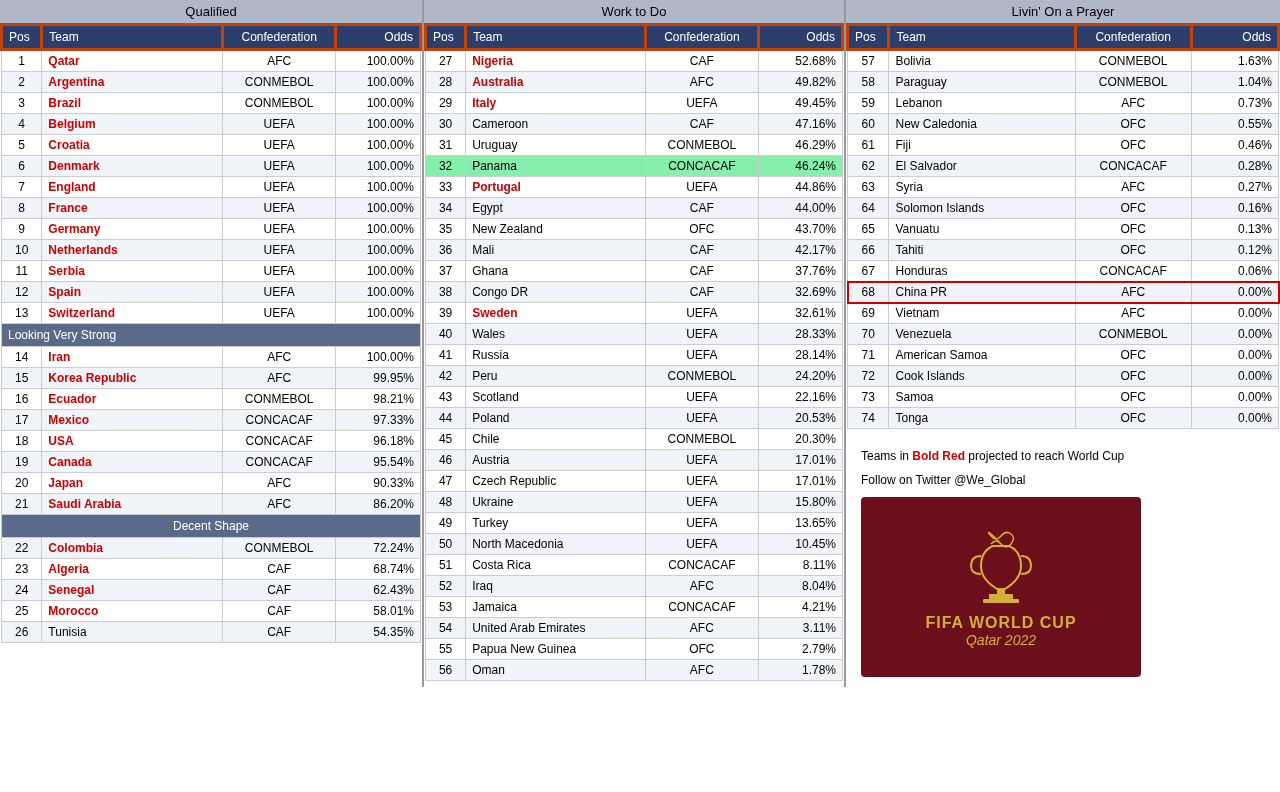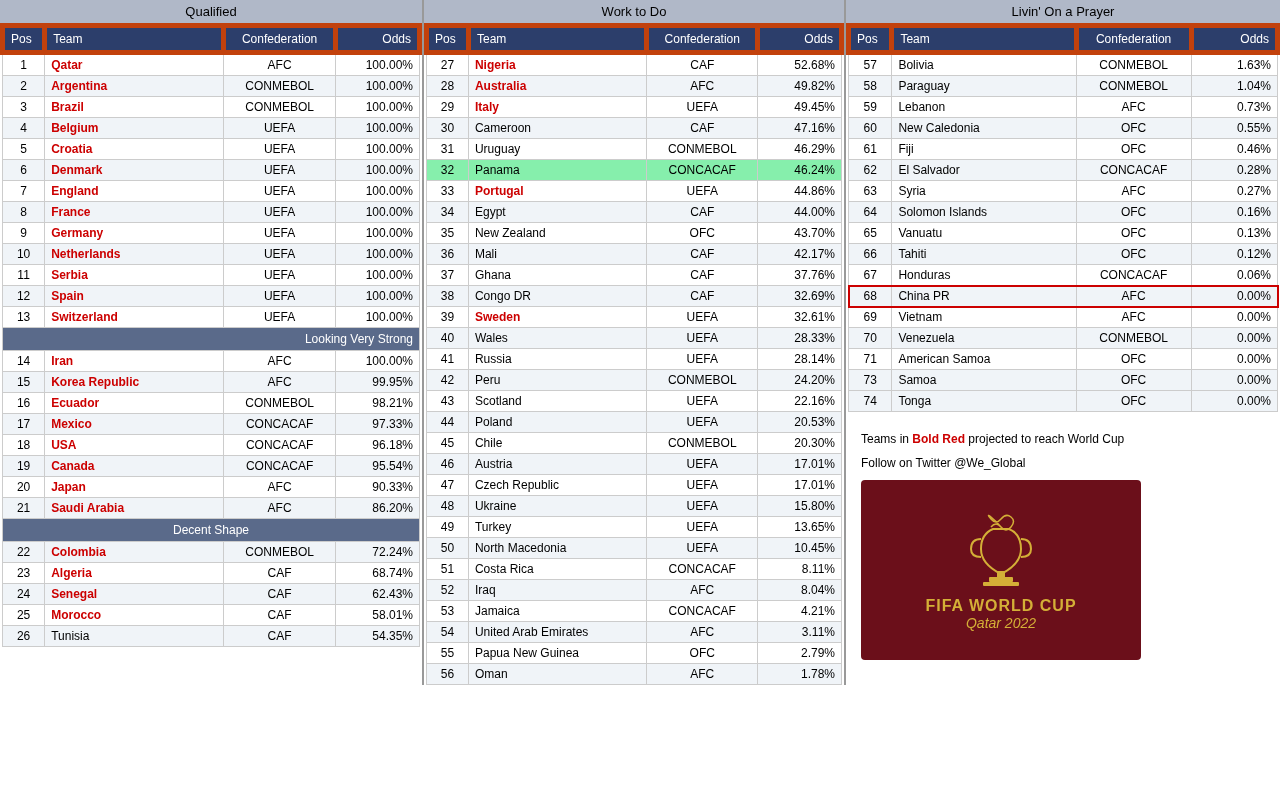--- a/index.html
+++ b/index.html
@@ -24,21 +24,21 @@
     
     thead tr {
       background: #2c3e6b;
       color: #fff;
     }
     
     thead th {
       padding: 4px 6px;
       font-weight: normal;
       text-align: left;
-      border: 5px solid #c2410c;
+      border: 3px solid #c2410c;
     }
     
     tbody tr {
       background: #fff;
     }
     
     tbody tr:nth-child(even) {
       background: #f0f4f8;
     }
     
@@ -184,21 +184,21 @@
             <td class="td-center">UEFA</td>
             <td class="td-right">100.00%</td>
           </tr>
           <tr>
             <td class="td-center">13</td>
             <td class="red-bold">Switzerland</td>
             <td class="td-center">UEFA</td>
             <td class="td-right">100.00%</td>
           </tr>
           <tr style="background: rgb(90, 106, 138);">
-            <td colspan="4" style="color: rgb(255, 255, 255); text-align: right; padding: 4px 6px;">Looking Very Strong</td>
+            <td colspan="4" style="color: rgb(255, 255, 255); text-align: left; padding: 4px 6px;">Looking Very Strong</td>
           </tr>
           <tr>
             <td class="td-center">14</td>
             <td class="red-bold">Iran</td>
             <td class="td-center">AFC</td>
             <td class="td-right">100.00%</td>
           </tr>
           <tr>
             <td class="td-center">15</td>
             <td class="red-bold">Korea Republic</td>
@@ -569,20 +569,26 @@
             <td>Venezuela</td>
             <td class="td-center">CONMEBOL</td>
             <td class="td-right">0.00%</td>
           </tr>
           <tr>
             <td class="td-center">71</td>
             <td>American Samoa</td>
             <td class="td-center">OFC</td>
             <td class="td-right">0.00%</td>
           </tr>
+          <tr style="background: rgb(240, 244, 248);">
+            <td class="td-center">72</td>
+            <td>Cook Islands</td>
+            <td class="td-center">OFC</td>
+            <td class="td-right">0.00%</td>
+          </tr>
           <tr>
             <td class="td-center">73</td>
             <td>Samoa</td>
             <td class="td-center">OFC</td>
             <td class="td-right">0.00%</td>
           </tr>
           <tr style="background: rgb(240, 244, 248);">
             <td class="td-center">74</td>
             <td>Tonga</td>
             <td class="td-center">OFC</td>

